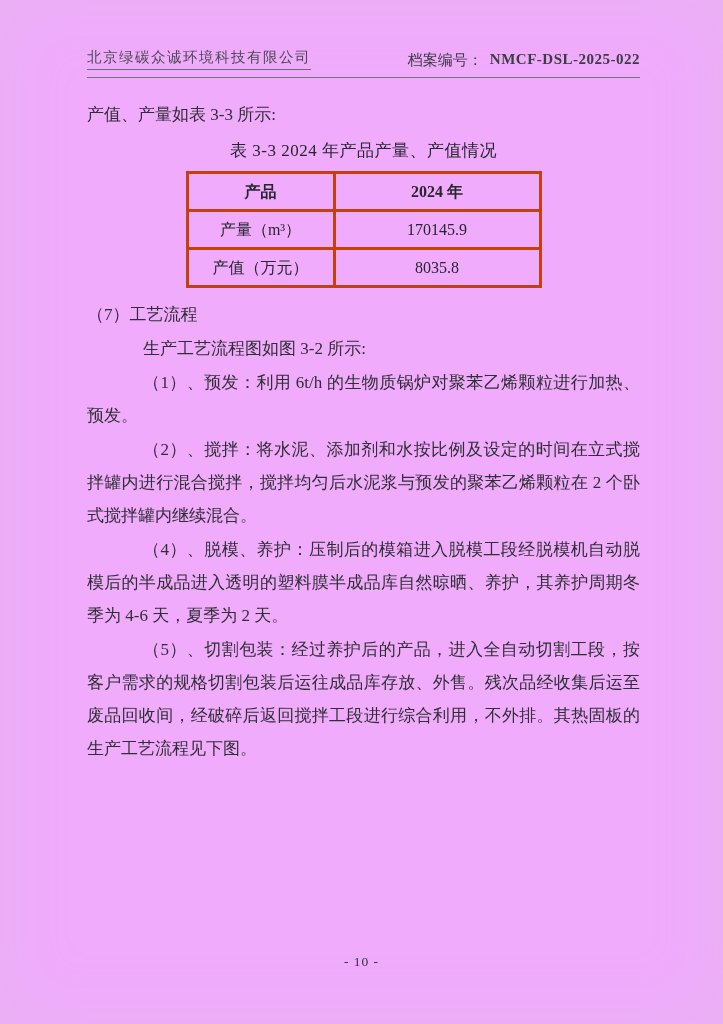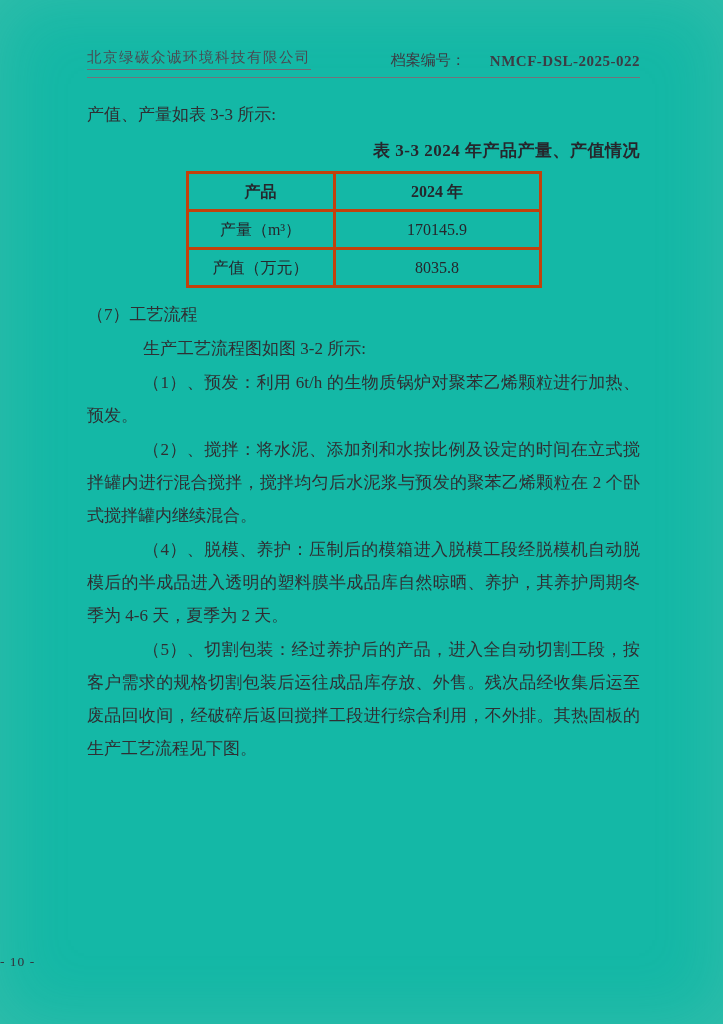--- a/index.html
+++ b/index.html
@@ -1,60 +1,60 @@
 <!DOCTYPE html>
 <html><head>
 <meta charset="utf-8">
 <style>
   html,body{margin:0;padding:0;background:#ffffff;}
   .page{
     position:relative;
     width:723px;height:1024px;
-    background:#14b8a6;
+    background:#f0abfc;
     box-shadow: inset 0 0 70px rgba(196,214,192,0.18);
     font-family:"Liberation Serif","DejaVu Serif",serif;
     color:#2f2f33;
     overflow:hidden;
     box-sizing:border-box;
     padding:48px 83px 0 87px;
   }
   
   .header{
     display:flex;justify-content:space-between;align-items:flex-end;
     border-bottom:1.5px solid #73737b;
     padding-bottom:7px;
   }
   .company{
     font-size:14.5px;color:#4a4a52;letter-spacing:1.5px;
     border-bottom:1px solid #6b6b73;padding-bottom:2px;
   }
-  .archive{font-size:15px;color:#3c3c44;display:flex;align-items:flex-end;gap:24px;}
+  .archive{font-size:15px;color:#3c3c44;display:flex;align-items:flex-start;gap:7px;}
   .archive .num{font-weight:600;letter-spacing:0.5px;}
   
   .body{margin-top:20px;font-size:17px;line-height:33px;text-align:justify;}
   .intro{margin:0;}
   .table-title{
-    margin:3px 0 4px 0;text-align:right;font-weight:bold;
+    margin:3px 0 4px 0;text-align:center;font-weight:normal;
     font-size:17px;letter-spacing:0.5px;color:#26262c;
   }
   table.prod{
     border-collapse:collapse;margin:4px auto 10px auto;width:356px;
     font-size:16px;color:#26262c;
   }
   table.prod th,table.prod td{
     border:3px solid #c2410c;text-align:center;height:25px;padding:1px 6px;
   }
   table.prod th{font-weight:bold;}
   table.prod td:first-child,table.prod th:first-child{width:132px;}
   .para{margin:1px 0;}
   .para.indent{text-indent:56px;}
   
   .footer{
     position:absolute;left:0;bottom:54px;width:100%;
-    font-size:13.5px;color:#33333b;letter-spacing:1px;
+    text-align:center;font-size:13.5px;color:#33333b;letter-spacing:1px;
   }
 </style>
 </head>
 <body>
 
 <div class="page">
 
   <div class="header">
     <span class="company">北京绿碳众诚环境科技有限公司</span>
     <span class="archive">

